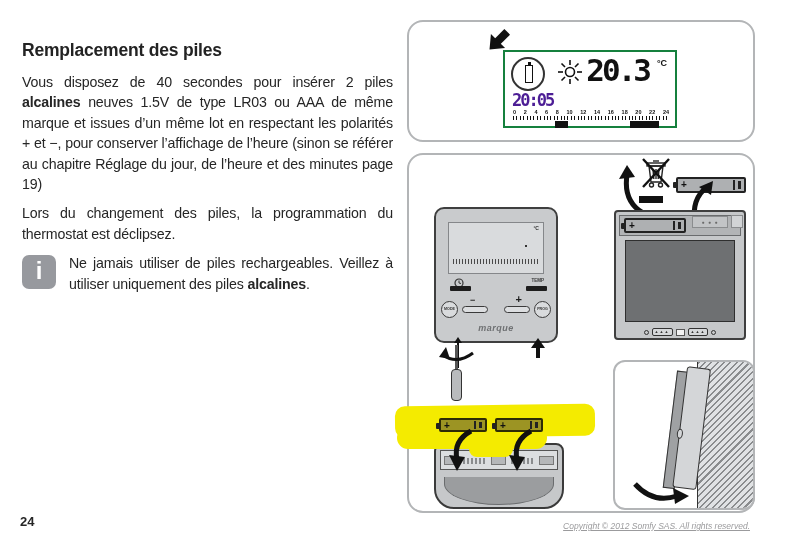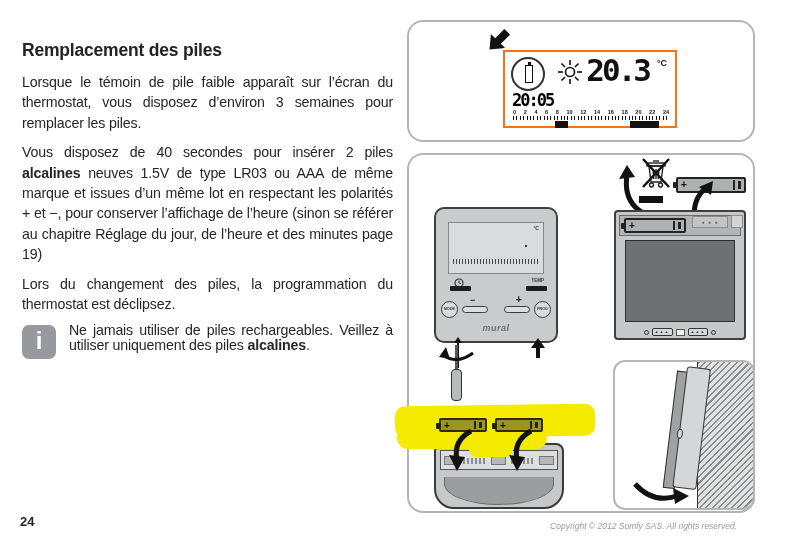--- a/index.html
+++ b/index.html
@@ -10,43 +10,43 @@
     -webkit-font-smoothing:antialiased;
   }
   
   .left-col { position:absolute; left:22px; top:40px; width:371px; }
   .left-col h1 { font-size:17.5px; font-weight:700; color:#232323; margin-bottom:11px; letter-spacing:-0.2px; }
   .left-col p { font-size:14.2px; line-height:20.4px; text-align:justify; margin-bottom:9px; letter-spacing:-0.15px; }
   .left-col p b { font-weight:700; }
   .note { display:flex; margin-top:4px; }
   .note-icon { flex:0 0 34px; width:34px; height:34px; background:#97999e; border-radius:7px;
                color:#fff; font-weight:700; font-size:24px; line-height:32px; text-align:center; margin-top:2px; }
-  .note-text { font-size:14.2px; line-height:15px; text-align:justify; margin-left:13px; letter-spacing:-0.15px; }
+  .note-text { font-size:14.2px; line-height:21px; text-align:justify; margin-left:13px; letter-spacing:-0.15px; }
   
   .page-num { position:absolute; left:20px; top:514px; font-size:13px; font-weight:700; }
-  .copyright { position:absolute; right:51px; top:521px; font-size:8.5px; font-style:italic; color:#9b9b9d; }
+  .copyright { position:absolute; right:38px; top:521px; font-size:8.5px; font-style:italic; color:#9b9b9d;text-decoration:underline; }
   
   .panel { position:absolute; border:2px solid #b3b5b7; border-radius:16px; background:#fff; }
   .panel-a { left:407px; top:20px;  width:348px; height:122px; }
   .panel-b { left:407px; top:153px; width:348px; height:360px; }
   
-  .lcd { position:absolute; left:94px; top:28px; width:174px; height:78px; border:2px solid #f97316; background:#fff; }
+  .lcd { position:absolute; left:94px; top:28px; width:174px; height:78px; border:2px solid #15803d; background:#fff; }
   .lcd-batt-circle { position:absolute; left:6px; top:5px; width:34px; height:34px; border:2px solid #333; border-radius:50%; }
   .lcd-batt { position:absolute; left:12px; top:6px; width:8px; height:18px; border:1.5px solid #111; }
   .lcd-batt::before { content:""; position:absolute; left:2px; top:-4px; width:3px; height:3px; background:#111; }
   .big-arrow { position:absolute; left:76px; top:6px; width:26px; height:26px; transform:rotate(45deg); }
   .big-arrow .shaft { position:absolute; left:9px; top:0; width:8px; height:14px; background:#111; }
   .big-arrow .head { position:absolute; left:3px; top:13px; width:0; height:0;
                      border-left:10px solid transparent; border-right:10px solid transparent; border-top:12px solid #111; }
   .sun-icon { position:absolute; left:52px; top:7px; }
   .lcd-temp { position:absolute; right:26px; top:0px; font-family:"DejaVu Sans Mono", monospace; font-weight:700;
               font-size:31px; letter-spacing:-3px; color:#111; }
   .lcd-unit { position:absolute; right:8px; top:6px; font-size:9px; font-weight:700; color:#111; }
   .lcd-time { position:absolute; left:7px; top:38px; font-family:"DejaVu Sans Mono", monospace; font-weight:700;
-              font-size:17px; letter-spacing:-2px; color:#000000; }
+              font-size:17px; letter-spacing:-2px; color:#4c1d95; }
   .lcd-timeline { position:absolute; left:8px; top:57px; width:156px; height:17px; }
   .lcd-hours { display:flex; justify-content:space-between; font-size:5.5px; font-weight:700; color:#111; }
   .lcd-ticks { height:4px; margin-top:1px;
                background:repeating-linear-gradient(90deg,#111 0 1px,transparent 1px 3.4px); }
   .lcd-bars { position:relative; height:7px; margin-top:1px; }
   .lcd-bars .bar { position:absolute; top:0; height:7px; background:#111; }
   
   .batt { position:absolute; background:#aeb0b2; border:2px solid #222; border-radius:2px; }
   .batt::before { content:""; position:absolute; left:-5px; top:3px; width:4px; height:6px; background:#222; border-radius:1px; }
   .batt .plus { position:absolute; left:3px; top:-1px; font-size:10px; font-weight:700; color:#111; line-height:14px; }
@@ -123,21 +123,20 @@
   .slab-front { position:absolute; left:72px; top:7px; width:24px; height:122px; background:#d4d6d8;
                 border:1.5px solid #333; border-radius:3px; transform:rotate(7deg); transform-origin:top right; }
   .slab-bump { position:absolute; left:-3px; top:62px; width:6px; height:10px; background:#d4d6d8;
                border:1.5px solid #333; border-radius:50%; }
 </style>
 </head>
 <body>
 
 <div class="left-col">
   <h1>Remplacement des piles</h1>
-  <p>Lorsque le témoin de pile faible apparaît sur l’écran du thermostat, vous disposez d’environ 3 semaines pour remplacer les piles.</p>
   <p><span>Vous disposez de 40 secondes pour insérer 2 piles </span><b>alcalines</b><span> neuves 1.5V de type LR03 ou AAA de même marque et issues d’un même lot en respectant les polarités + et −, pour conserver l’affichage de l’heure (sinon se référer au chapitre Réglage du jour, de l’heure et des minutes page 19)</span></p>
   <p>Lors du changement des piles, la programmation du thermostat est déclipsez.</p>
   <div class="note">
     <div class="note-icon">i</div>
     <div class="note-text"><span>Ne jamais utiliser de piles rechargeables. Veillez à utiliser uniquement des piles </span><b>alcalines</b><span>.</span></div>
   </div>
 </div>
 
 <div class="panel panel-a">
   <div class="big-arrow">
@@ -204,21 +203,21 @@
     </svg>
     <div class="tf-temp-label">TEMP</div>
     <div class="tf-bar" style="left:14px"></div>
     <div class="tf-bar" style="right:9px"></div>
     <div class="tf-btn-round" style="left:5px">MODE</div>
     <div class="tf-sign" style="left:34px;top:86px;font-size:9px">−</div>
     <div class="tf-pill" style="left:26px"></div>
     <div class="tf-sign" style="right:34px;top:84px;font-size:11px">+</div>
     <div class="tf-pill" style="right:26px"></div>
     <div class="tf-btn-round" style="right:5px">PROG</div>
-    <div class="tf-logo">mural</div>
+    <div class="tf-logo">marque</div>
   </div>
   <div class="up-arrow-thin">
       <div class="head"></div>
       <div class="shaft"></div>
     </div>
   <div class="up-arrow-fat">
       <div class="head"></div>
       <div class="shaft"></div>
     </div>
 

